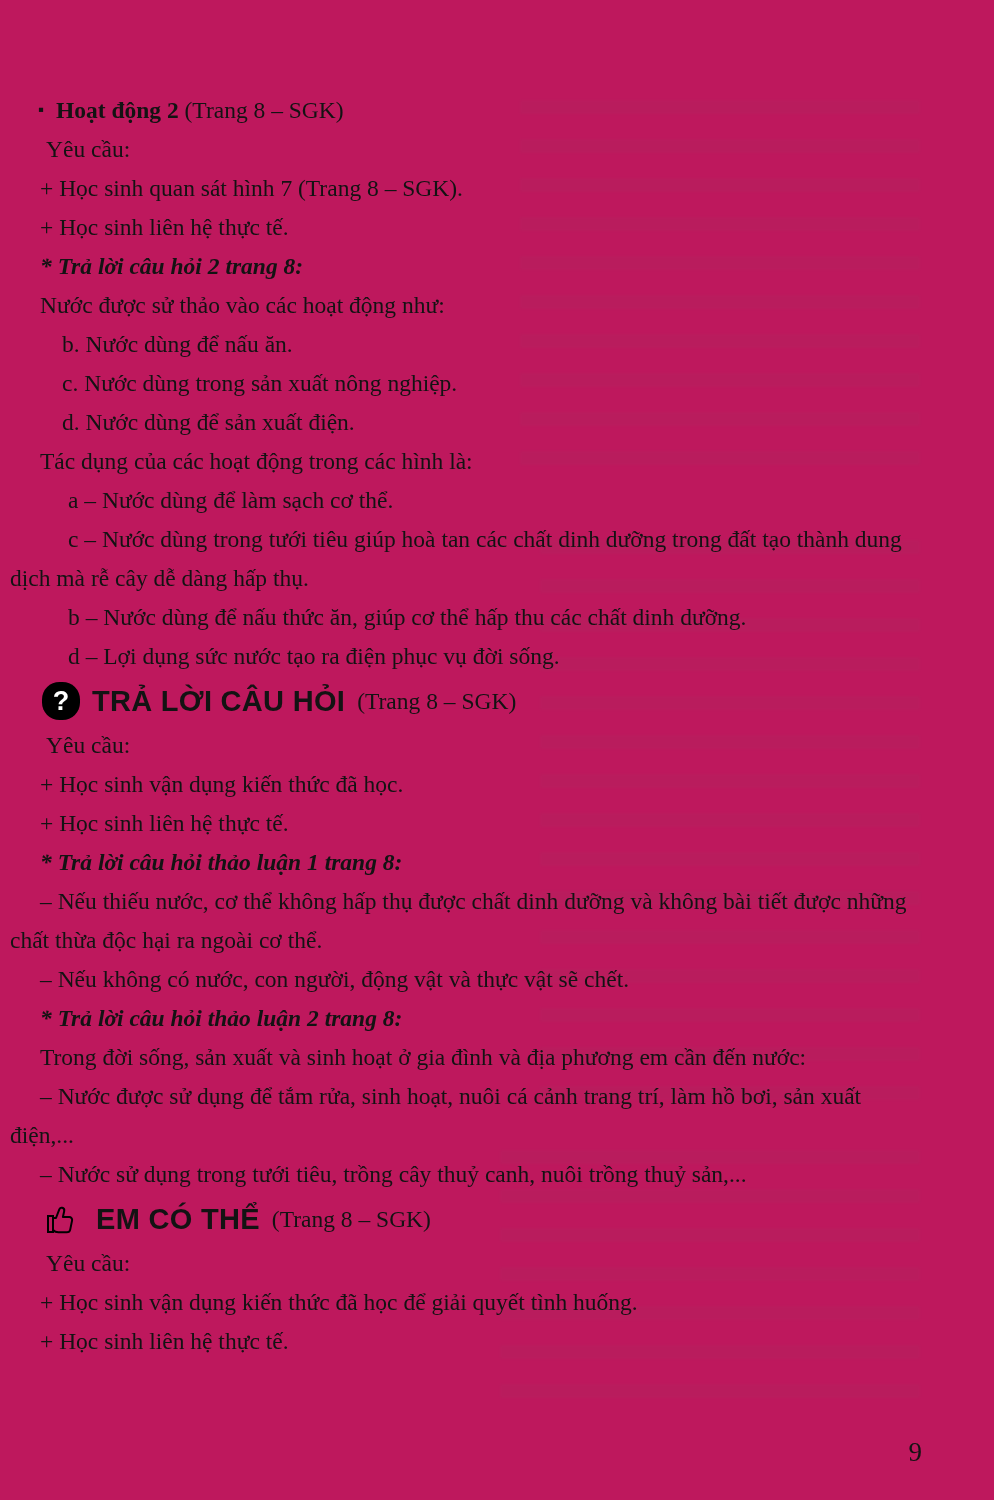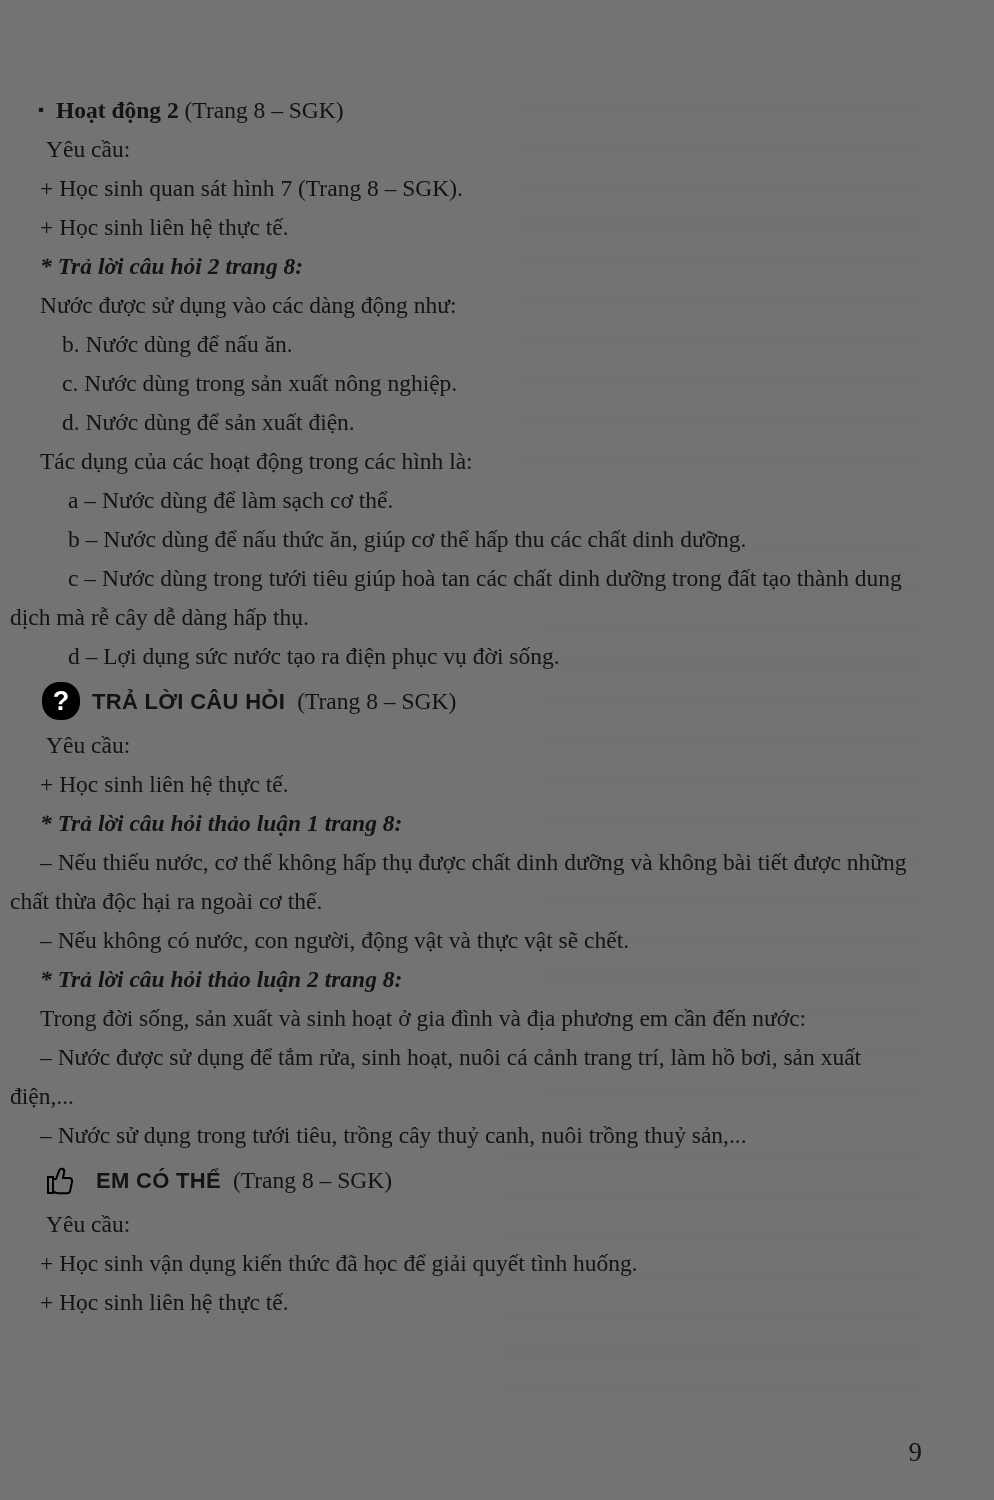--- a/index.html
+++ b/index.html
@@ -2,21 +2,21 @@
 <html><head>
 <meta charset="utf-8">
 <style>
   * { margin: 0; padding: 0; box-sizing: border-box; }
   html, body { background: #e9e9e7; }
   .page {
     position: relative;
     width: 994px;
     height: 1500px;
     margin: 0 auto;
-    background: #737373;
+    background: #be185d;
     font-family: "Liberation Serif", "DejaVu Serif", serif;
     color: #131313;
     overflow: hidden;
   }
   
   .ghost {
     position: absolute;
     opacity: 0.05;
     filter: blur(1.3px);
     pointer-events: none;
@@ -50,21 +50,21 @@
     display: flex;
     align-items: center;
     gap: 12px;
     padding-left: 32px;
     margin: 3px 0 3px 0;
     min-height: 44px;
   }
   .heading-title {
     font-family: "Liberation Sans", "DejaVu Sans", sans-serif;
     font-weight: bold;
-    font-size: 22px;
+    font-size: 29px;
     letter-spacing: 0.3px;
   }
   .heading-suffix { font-size: 23.5px; }
 
   .q-icon {
     width: 38px; height: 38px;
     background: #000;
     border-radius: 46%;
     color: #fff;
     font-family: "Liberation Sans", "DejaVu Sans", sans-serif;
@@ -95,36 +95,37 @@
 
     <p class="activity-heading">
       <span class="bullet">▪</span>
       <span class="bold-title">Hoạt động 2</span>
       <span>(Trang 8 – SGK)</span>
     </p>
     <p class="req-label">Yêu cầu:</p>
     <p class="p-indent">+ Học sinh quan sát hình 7 (Trang 8 – SGK).</p>
     <p class="p-indent">+ Học sinh liên hệ thực tế.</p>
     <p class="bi-heading">* Trả lời câu hỏi 2 trang 8:</p>
-    <p class="p-indent">Nước được sử dụng vào các dàng động như:</p>
+    <p class="p-indent">Nước được sử thảo vào các hoạt động như:</p>
     <p class="list-a">b. Nước dùng để nấu ăn.</p>
     <p class="list-a">c. Nước dùng trong sản xuất nông nghiệp.</p>
     <p class="list-a">d. Nước dùng để sản xuất điện.</p>
     <p class="p-indent">Tác dụng của các hoạt động trong các hình là:</p>
     <p class="effect">a – Nước dùng để làm sạch cơ thể.</p>
+    <p class="effect">c – Nước dùng trong tưới tiêu giúp hoà tan các chất dinh dưỡng trong đất tạo thành dung dịch mà rễ cây dễ dàng hấp thụ.</p>
     <p class="effect">b – Nước dùng để nấu thức ăn, giúp cơ thể hấp thu các chất dinh dưỡng.</p>
-    <p class="effect">c – Nước dùng trong tưới tiêu giúp hoà tan các chất dinh dưỡng trong đất tạo thành dung dịch mà rễ cây dễ dàng hấp thụ.</p>
     <p class="effect">d – Lợi dụng sức nước tạo ra điện phục vụ đời sống.</p>
 
     <div class="section-heading">
       <span class="q-icon">?</span>
       <span class="heading-title">TRẢ LỜI CÂU HỎI</span>
       <span class="heading-suffix">(Trang 8 – SGK)</span>
     </div>
     <p class="req-label">Yêu cầu:</p>
+    <p class="p-indent">+ Học sinh vận dụng kiến thức đã học.</p>
     <p class="p-indent">+ Học sinh liên hệ thực tế.</p>
     <p class="bi-heading">* Trả lời câu hỏi thảo luận 1 trang 8:</p>
     <p class="p-indent">– Nếu thiếu nước, cơ thể không hấp thụ được chất dinh dưỡng và không bài tiết được những chất thừa độc hại ra ngoài cơ thể.</p>
     <p class="p-indent">– Nếu không có nước, con người, động vật và thực vật sẽ chết.</p>
     <p class="bi-heading">* Trả lời câu hỏi thảo luận 2 trang 8:</p>
     <p class="p-indent">Trong đời sống, sản xuất và sinh hoạt ở gia đình và địa phương em cần đến nước:</p>
     <p class="p-indent">– Nước được sử dụng để tắm rửa, sinh hoạt, nuôi cá cảnh trang trí, làm hồ bơi, sản xuất điện,...</p>
     <p class="p-indent">– Nước sử dụng trong tưới tiêu, trồng cây thuỷ canh, nuôi trồng thuỷ sản,...</p>
 
     <div class="section-heading">

